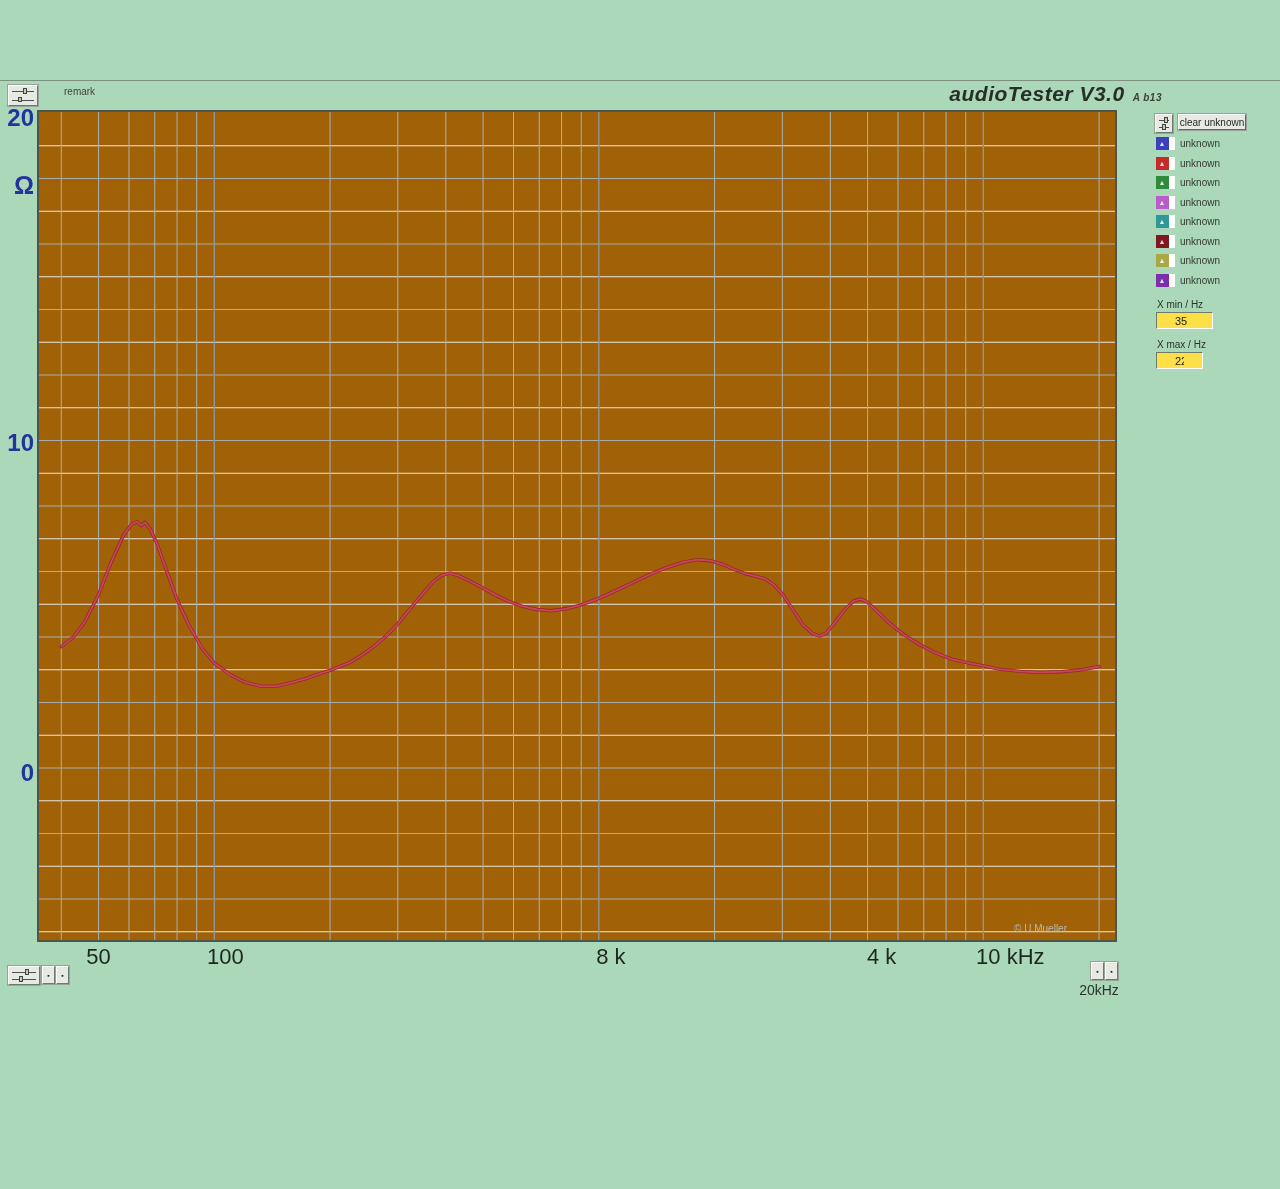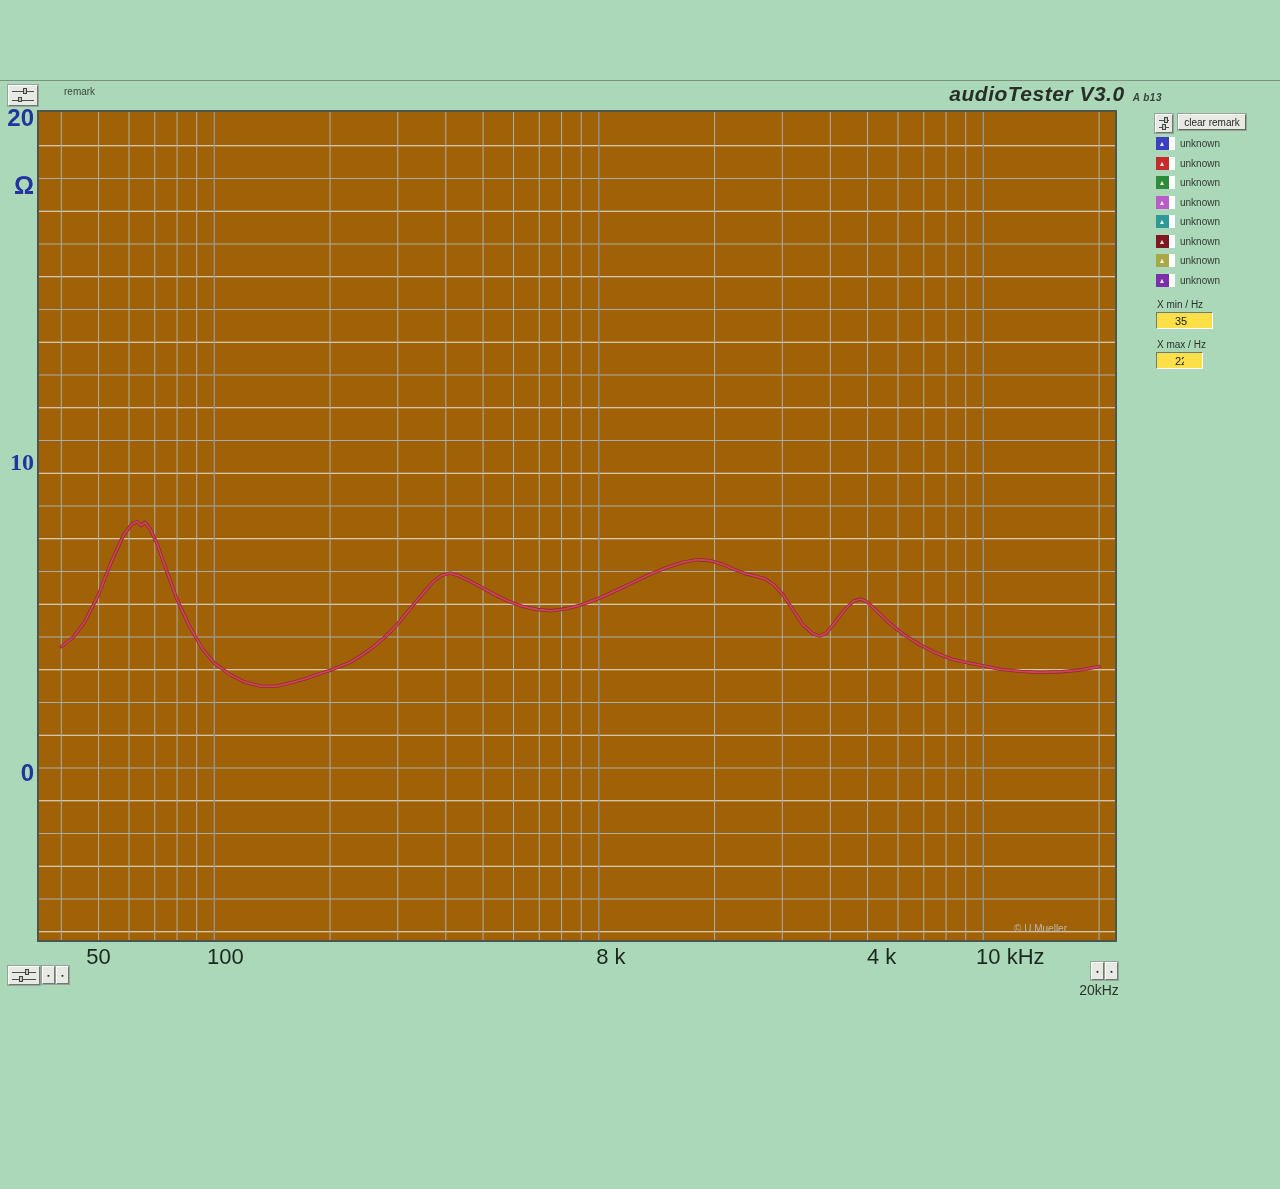--- a/index.html
+++ b/index.html
@@ -147,21 +147,21 @@
       <line x1="944.3344849281793" y1="0" x2="944.3344849281793" y2="828" stroke="#8f9696" stroke-width="1.4"></line>
       <line x1="1060.084029718834" y1="0" x2="1060.084029718834" y2="828" stroke="#a9b0ae" stroke-width="1"></line>
       <polyline points="22.3,534.8 34.4,525.0 45.6,510.3 59.6,482.4 72.4,449.7 84.3,423.5 92.8,412.0 98.2,409.7 102.1,413.6 105.9,410.4 110.9,416.3 118.1,431.7 127.3,457.9 138.0,487.3 150.1,513.5 163.2,536.5 175.3,551.2 191.2,562.7 205.8,570.2 221.7,574.1 237.4,574.1 251.7,570.9 265.9,566.9 280.7,561.7 291.1,558.4 300.8,554.5 310.7,550.5 321.5,544.0 333.6,535.5 346.1,525.0 358.8,511.9 372.1,495.5 384.5,480.8 393.8,470.0 402.6,463.4 410.9,461.1 418.9,463.4 430.1,468.7 442.4,475.2 455.4,482.4 468.9,489.0 482.7,494.2 497.9,497.5 511.8,498.8 526.7,496.8 542.2,492.9 559.8,486.4 575.7,479.1 593.0,471.0 609.9,462.8 627.5,455.6 643.4,450.3 658.0,447.7 671.3,448.7 683.7,452.3 695.2,457.5 706.0,461.5 716.1,464.1 725.7,466.7 734.7,472.6 743.3,481.8 754.1,498.1 764.2,513.2 773.7,521.7 780.5,524.0 787.1,521.1 795.4,511.2 805.3,498.1 814.7,489.0 821.8,487.0 828.6,490.3 838.3,499.5 850.5,511.2 864.5,522.4 879.9,532.2 896.3,540.7 913.2,547.3 930.4,551.2 944.3,553.8 960.3,557.1 981.6,559.4 1000.5,560.4 1022.8,559.7 1042.5,557.8 1060.1,554.5" fill="none" stroke="#8e2b38" stroke-width="3.4" stroke-linejoin="round" stroke-linecap="round"></polyline>
       <polyline points="22.3,534.8 34.4,525.0 45.6,510.3 59.6,482.4 72.4,449.7 84.3,423.5 92.8,412.0 98.2,409.7 102.1,413.6 105.9,410.4 110.9,416.3 118.1,431.7 127.3,457.9 138.0,487.3 150.1,513.5 163.2,536.5 175.3,551.2 191.2,562.7 205.8,570.2 221.7,574.1 237.4,574.1 251.7,570.9 265.9,566.9 280.7,561.7 291.1,558.4 300.8,554.5 310.7,550.5 321.5,544.0 333.6,535.5 346.1,525.0 358.8,511.9 372.1,495.5 384.5,480.8 393.8,470.0 402.6,463.4 410.9,461.1 418.9,463.4 430.1,468.7 442.4,475.2 455.4,482.4 468.9,489.0 482.7,494.2 497.9,497.5 511.8,498.8 526.7,496.8 542.2,492.9 559.8,486.4 575.7,479.1 593.0,471.0 609.9,462.8 627.5,455.6 643.4,450.3 658.0,447.7 671.3,448.7 683.7,452.3 695.2,457.5 706.0,461.5 716.1,464.1 725.7,466.7 734.7,472.6 743.3,481.8 754.1,498.1 764.2,513.2 773.7,521.7 780.5,524.0 787.1,521.1 795.4,511.2 805.3,498.1 814.7,489.0 821.8,487.0 828.6,490.3 838.3,499.5 850.5,511.2 864.5,522.4 879.9,532.2 896.3,540.7 913.2,547.3 930.4,551.2 944.3,553.8 960.3,557.1 981.6,559.4 1000.5,560.4 1022.8,559.7 1042.5,557.8 1060.1,554.5" fill="none" stroke="#cf4356" stroke-width="1.8" stroke-linejoin="round" stroke-linecap="round"></polyline>
       <text x="1028" y="820" text-anchor="end" font-size="10" fill="#b6b8b4" font-family="&quot;Liberation Sans&quot;, sans-serif">© U.Mueller</text>
     </svg>
 </div>
 
 <div id="yticks">
     <div class="y-tick" style="top: 105px;">20</div>
-    <div class="y-tick" style="top: 449px; font-family: Liberation Serif, serif;">10</div>
+    <div class="y-tick" style="top: 430px;">10</div>
     <div class="y-tick" style="top: 760px;">0</div>
   </div>
 <div class="y-unit">Ω</div>
 <div id="xticks">
     <div class="x-tick" style="left: 98.5616px;">50</div>
     <div class="x-tick" style="left: 225.311px;">100</div>
     <div class="x-tick" style="left: 610.823px;">8 k</div>
     <div class="x-tick" style="left: 881.585px;">4 k</div>
     <div class="x-tick" style="left: 1010.33px; text-align: center;">10 kHz</div>
   </div>
@@ -182,21 +182,21 @@
   <span>▪</span>
 </button>
 <button class="spin-btn" style="left:1105px;top:962px;">
   <span>▪</span>
 </button>
 
 <div class="slider-btn" style="left:1155px;top:114px;width:18px;height:19px;">
   <div class="slider-row r1"></div>
   <div class="slider-row r2"></div>
 </div>
-<button class="clear-curves-btn">clear remark</button>
+<button class="clear-curves-btn">clear unknown</button>
 
 <div class="legend" id="legend">
     <div class="legend-row">
       <span class="swatch-chip">
         <span class="swatch" style="background: rgb(59, 63, 192);">
           <span class="tri">▲</span>
         </span>
       </span>
       <span class="legend-label">unknown</span>
     </div>

